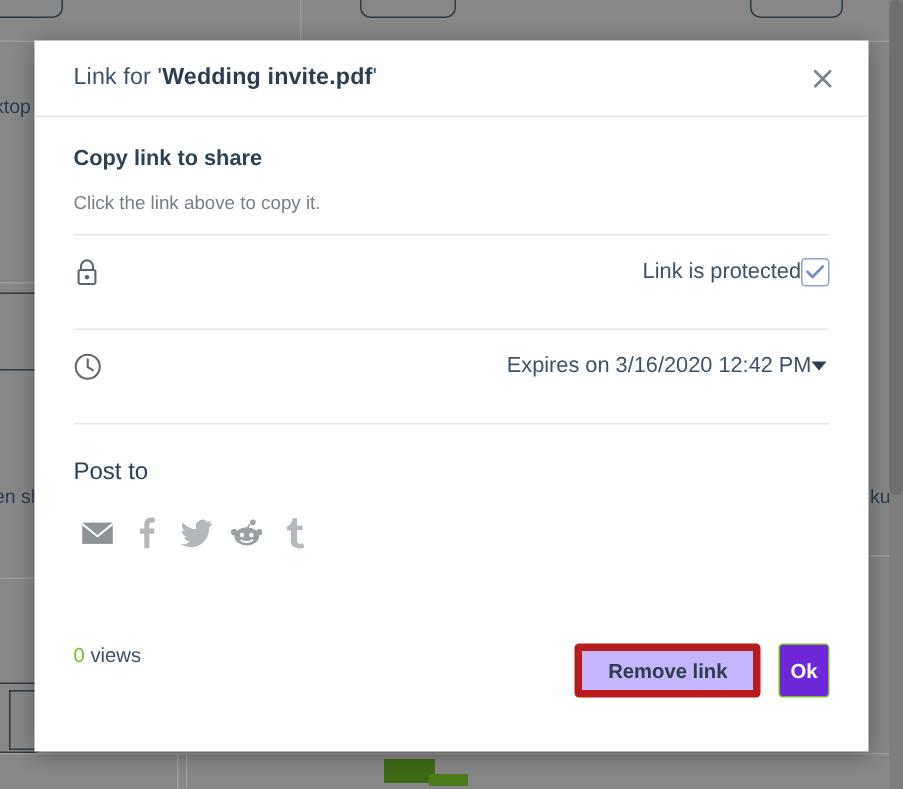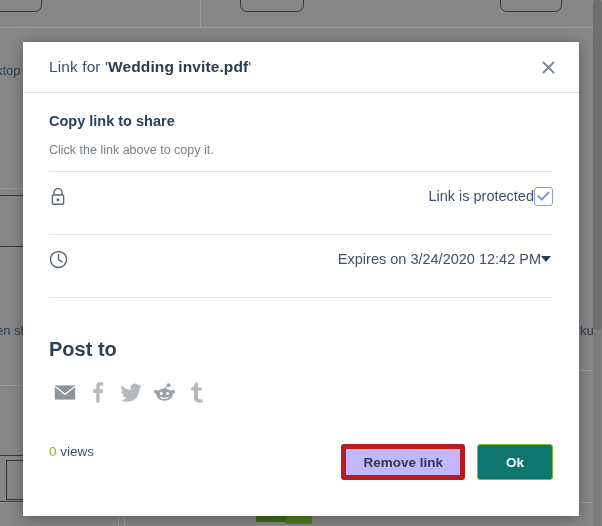--- a/index.html
+++ b/index.html
@@ -15,21 +15,21 @@
   .bg-vline{position:absolute;background:#9d9d9d;width:1px;}
   .bg-text{position:absolute;color:#2c3e50;font-size:13px;white-space:nowrap;}
   .bg-folder{position:absolute;border:1px solid #2f3b44;}
   .bg-green{position:absolute;background:#3e6b16;}
   .bg-green2{position:absolute;background:#4e7c1d;}
   #scrollbar-track{position:absolute;top:0;right:0;width:9px;height:526px;background:#7e7e7e;}
   #scrollbar-thumb{position:absolute;top:0;right:0;width:9px;height:330px;background:#6f6f6f;border-radius:4px;}
 
   
   #modal{
-    position:absolute;left:23px;top:42px;width:556px;height:474px;
+    position:absolute;left:23px;top:27px;width:556px;height:474px;
     background:#ffffff;box-shadow:0 2px 14px rgba(0,0,0,.34);
     display:flex;flex-direction:column;
   }
   .modal-header{
     height:50px;flex:0 0 auto;display:flex;align-items:center;
     padding:0 18px 0 26px;border-bottom:1px solid #e3e6e8;
   }
   .modal-title{
     flex:1;font-size:15.5px;color:#3f5266;letter-spacing:.1px;
   }
@@ -77,21 +77,21 @@
   .checkbox{
     width:19px;height:19px;box-sizing:border-box;border:1px solid #8f9fd4;
     border-radius:3px;background:#fff;display:flex;align-items:center;justify-content:center;
     cursor:pointer;
   }
   .caret{
     width:0;height:0;border-left:5px solid transparent;border-right:5px solid transparent;
     border-top:6px solid #2b3d4f;cursor:pointer;margin-right:2px;
   }
 
-  .post-title{font-size:20px;font-weight:bold;color:#2b4257;margin-top:40px;}
+  .post-title{font-size:16px;font-weight:normal;color:#2b4257;margin-top:23px;}
   .social-row{display:flex;align-items:center;gap:0;margin-top:16px;}
   .social-btn{
     width:32px;height:30px;margin-right:1px;display:flex;align-items:center;justify-content:center;
     background:none;border:none;padding:0;cursor:pointer;color:#9aa1a7;
   }
 
   .modal-footer{
     flex:0 0 auto;height:72px;display:flex;align-items:flex-start;
     padding:0 26px;
   }
@@ -99,21 +99,21 @@
   .views .cnt{color:#7cbb2a;}
   .footer-spacer{flex:1;}
   .btn{
     font-family:inherit;font-size:13.5px;cursor:pointer;border-radius:3px;
     height:36px;box-sizing:border-box;
   }
   .btn-secondary{
     background:#c4b5fd;border:5px solid #b91c1c;color:#2b3d4f;padding:0 17px;font-weight:bold;
   }
   .btn-primary{
-    background:#0f766e;border:1px solid #7cbb2a;color:#fff;padding:0 28px;
+    background:#6d28d9;border:1px solid #7cbb2a;color:#fff;padding:0 7px;
     margin-left:12px;font-weight:bold;
   }
 </style>
 </head>
 <body>
 
 <div id="backdrop">
   <div class="bg-tile" style="left:-30px;top:-30px;width:70px;height:40px;"></div>
   <div class="bg-tile" style="left:240px;top:-32px;width:62px;height:42px;"></div>
   <div class="bg-tile" style="left:500px;top:-32px;width:60px;height:42px;"></div>
@@ -180,21 +180,21 @@
 
     <div class="divider"></div>
 
     <div class="opt-row">
       <span class="opt-icon">
         <svg width="19" height="19" viewBox="0 0 19 19" aria-hidden="true">
           <circle cx="9.5" cy="9.5" r="8" fill="none" stroke="#5c6771" stroke-width="1.4"></circle>
           <path d="M9.5 4.6 V9.7 L12.9 11.8" fill="none" stroke="#5c6771" stroke-width="1.4" stroke-linecap="round"></path>
         </svg>
       </span>
-      <span class="opt-label">Expires on 3/24/2020 12:42 PM</span>
+      <span class="opt-label">Expires on 3/16/2020 12:42 PM</span>
       <span class="caret"></span>
     </div>
 
     <div class="divider"></div>
 
     <div class="post-title">Post to</div>
 
     <div class="social-row">
       <button class="social-btn" title="Email">
         <svg width="22" height="17" viewBox="0 0 22 17" aria-hidden="true">

